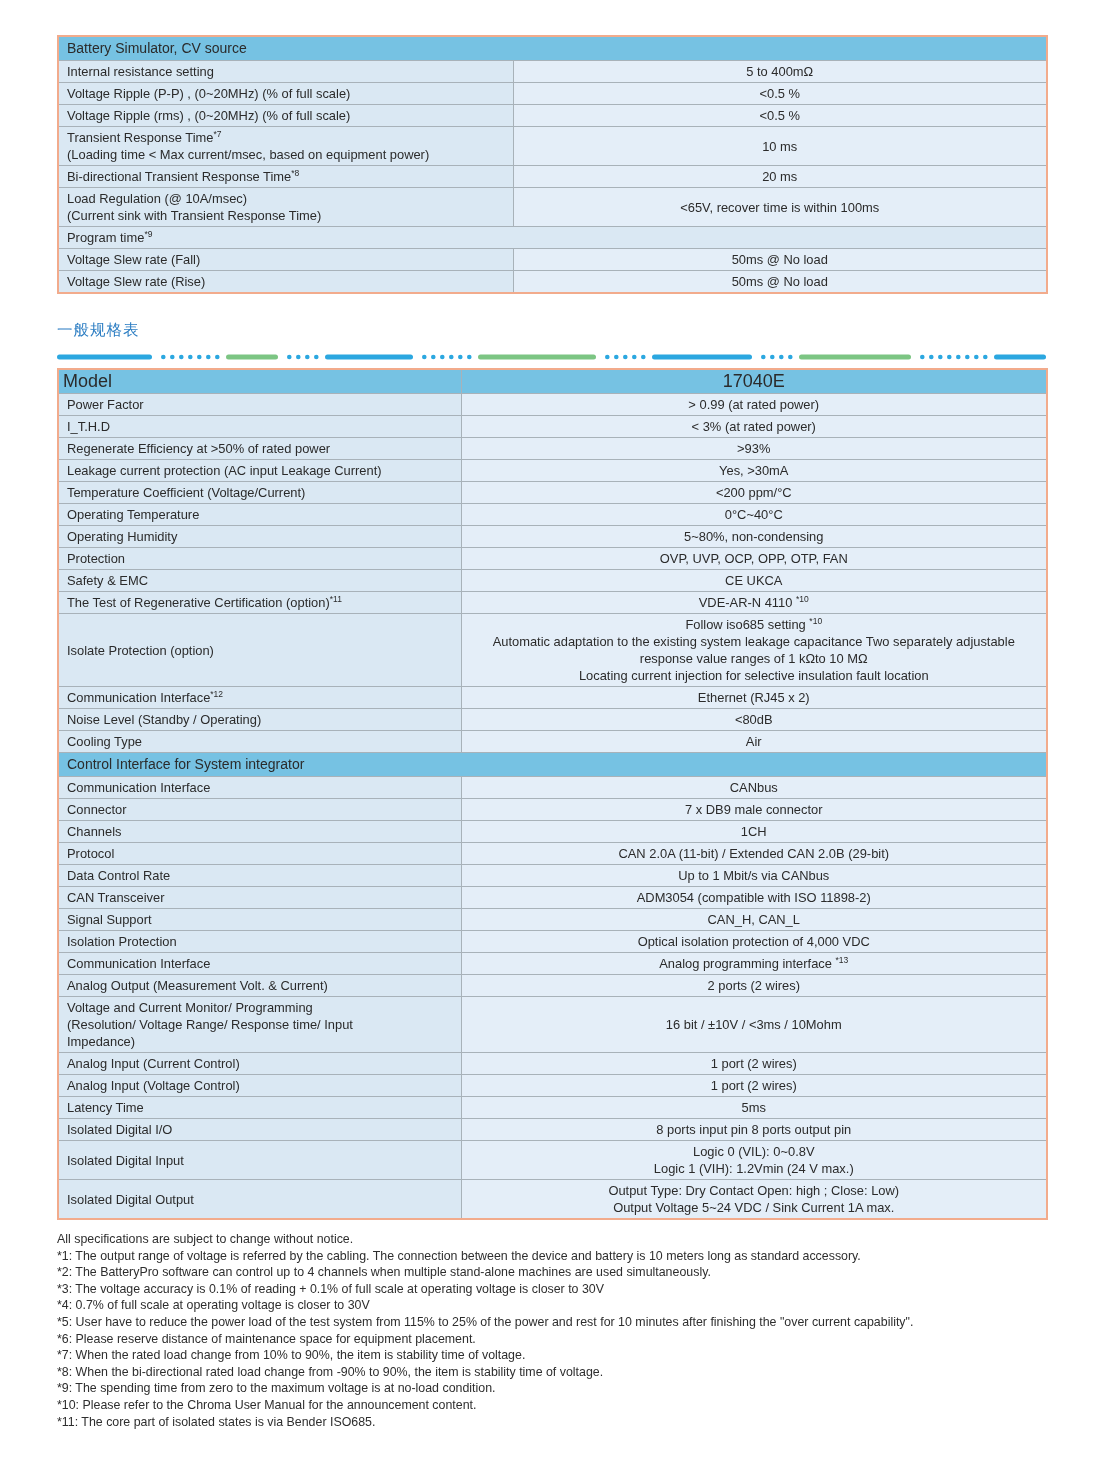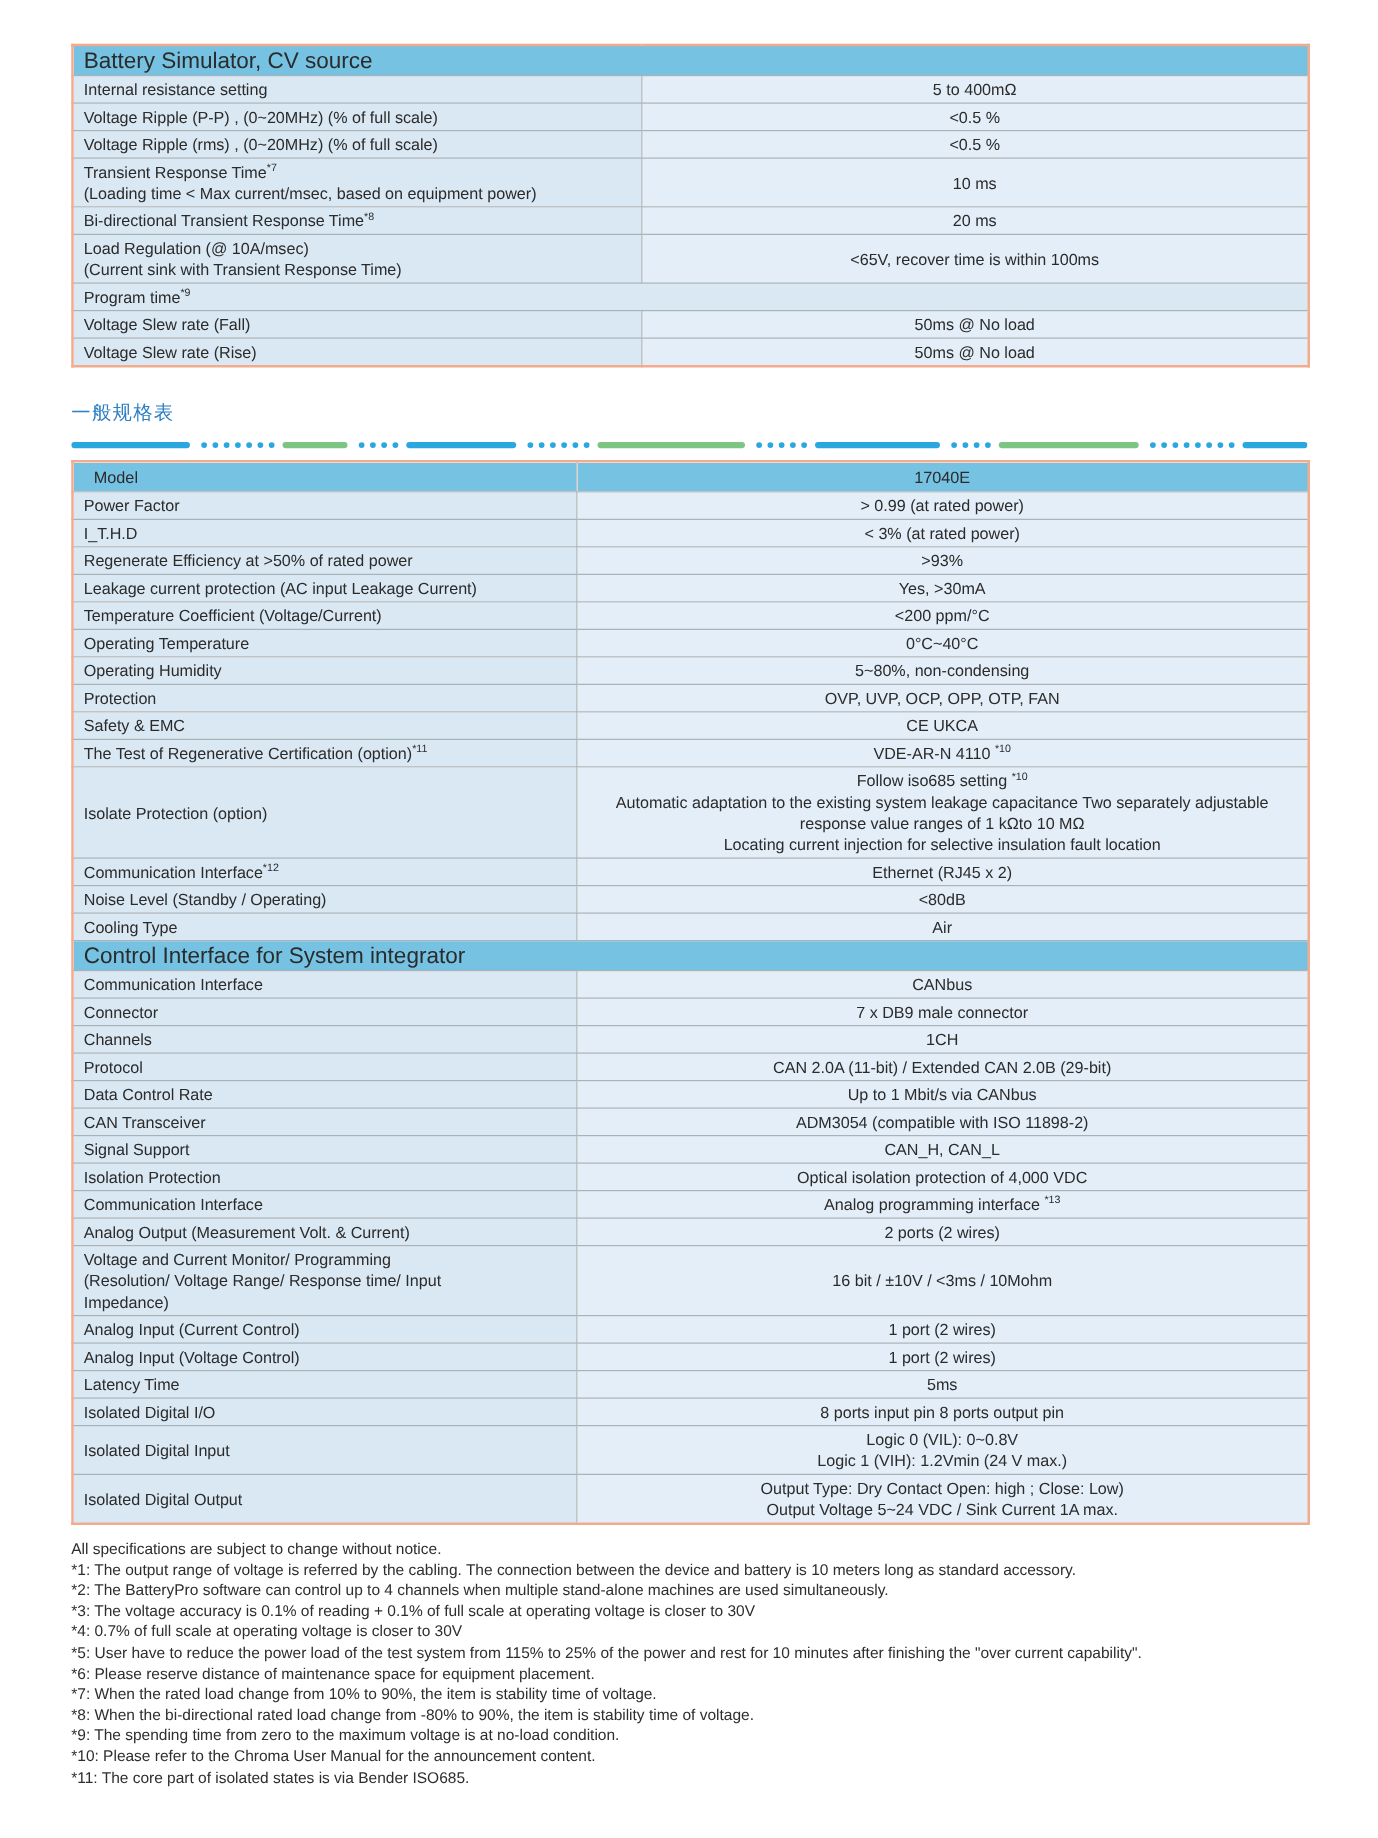--- a/index.html
+++ b/index.html
@@ -28,23 +28,23 @@
   table.spec-table td{
     border:1px solid var(--grid-line);
     font-size:12.9px;line-height:17px;
     padding:2px 8px;color:var(--text-color);
     overflow:hidden;
   }
   td.cell-label{background:var(--row-label-bg);text-align:left;}
   td.cell-value{background:var(--row-value-bg);text-align:center;}
   tr.row-section td{
     background:var(--header-bg);text-align:left;
-    padding:3px 8px;font-size:18px;
-  }
-  tr.row-model td{background:var(--header-bg);font-size:13px;padding:3px 16px;}
+    padding:3px 8px;font-size:14px;
+  }
+  tr.row-model td{background:var(--header-bg);font-size:18px;padding:3px 4px;}
   sup{font-size:8.5px;line-height:0;vertical-align:super;letter-spacing:0;}
   .section-title{
     margin:26px 0 6px 0;
     font-size:15.5px;font-weight:normal;color:var(--title-blue);
     letter-spacing:1px;
   }
   .divider-wrap{width:989px;height:8px;margin-bottom:13px;}
   .footnotes{
     margin-top:11px;width:1046px;
     font-size:12.4px;line-height:16.6px;color:#2e2e2e;
@@ -303,19 +303,19 @@
 
   <div class="footnotes">
       <div class="footnote">All specifications are subject to change without notice.</div>
       <div class="footnote">*1: The output range of voltage is referred by the cabling. The connection between the device and battery is 10 meters long as standard accessory.</div>
       <div class="footnote">*2: The BatteryPro software can control up to 4 channels when multiple stand-alone machines are used simultaneously.</div>
       <div class="footnote">*3: The voltage accuracy is 0.1% of reading + 0.1% of full scale at operating voltage is closer to 30V</div>
       <div class="footnote">*4: 0.7% of full scale at operating voltage is closer to 30V</div>
       <div class="footnote">*5: User have to reduce the power load of the test system from 115% to 25% of the power and rest for 10 minutes after finishing the "over current capability".</div>
       <div class="footnote">*6: Please reserve distance of maintenance space for equipment placement.</div>
       <div class="footnote">*7: When the rated load change from 10% to 90%, the item is stability time of voltage.</div>
-      <div class="footnote">*8: When the bi-directional rated load change from -80% to 90%, the item is stability time of voltage.</div>
+      <div class="footnote">*8: When the bi-directional rated load change from -90% to 90%, the item is stability time of voltage.</div>
       <div class="footnote">*9: The spending time from zero to the maximum voltage is at no-load condition.</div>
       <div class="footnote">*10: Please refer to the Chroma User Manual for the announcement content.</div>
       <div class="footnote">*11: The core part of isolated states is via Bender ISO685.</div>
     </div>
 
 </div>
 
 </body></html>

